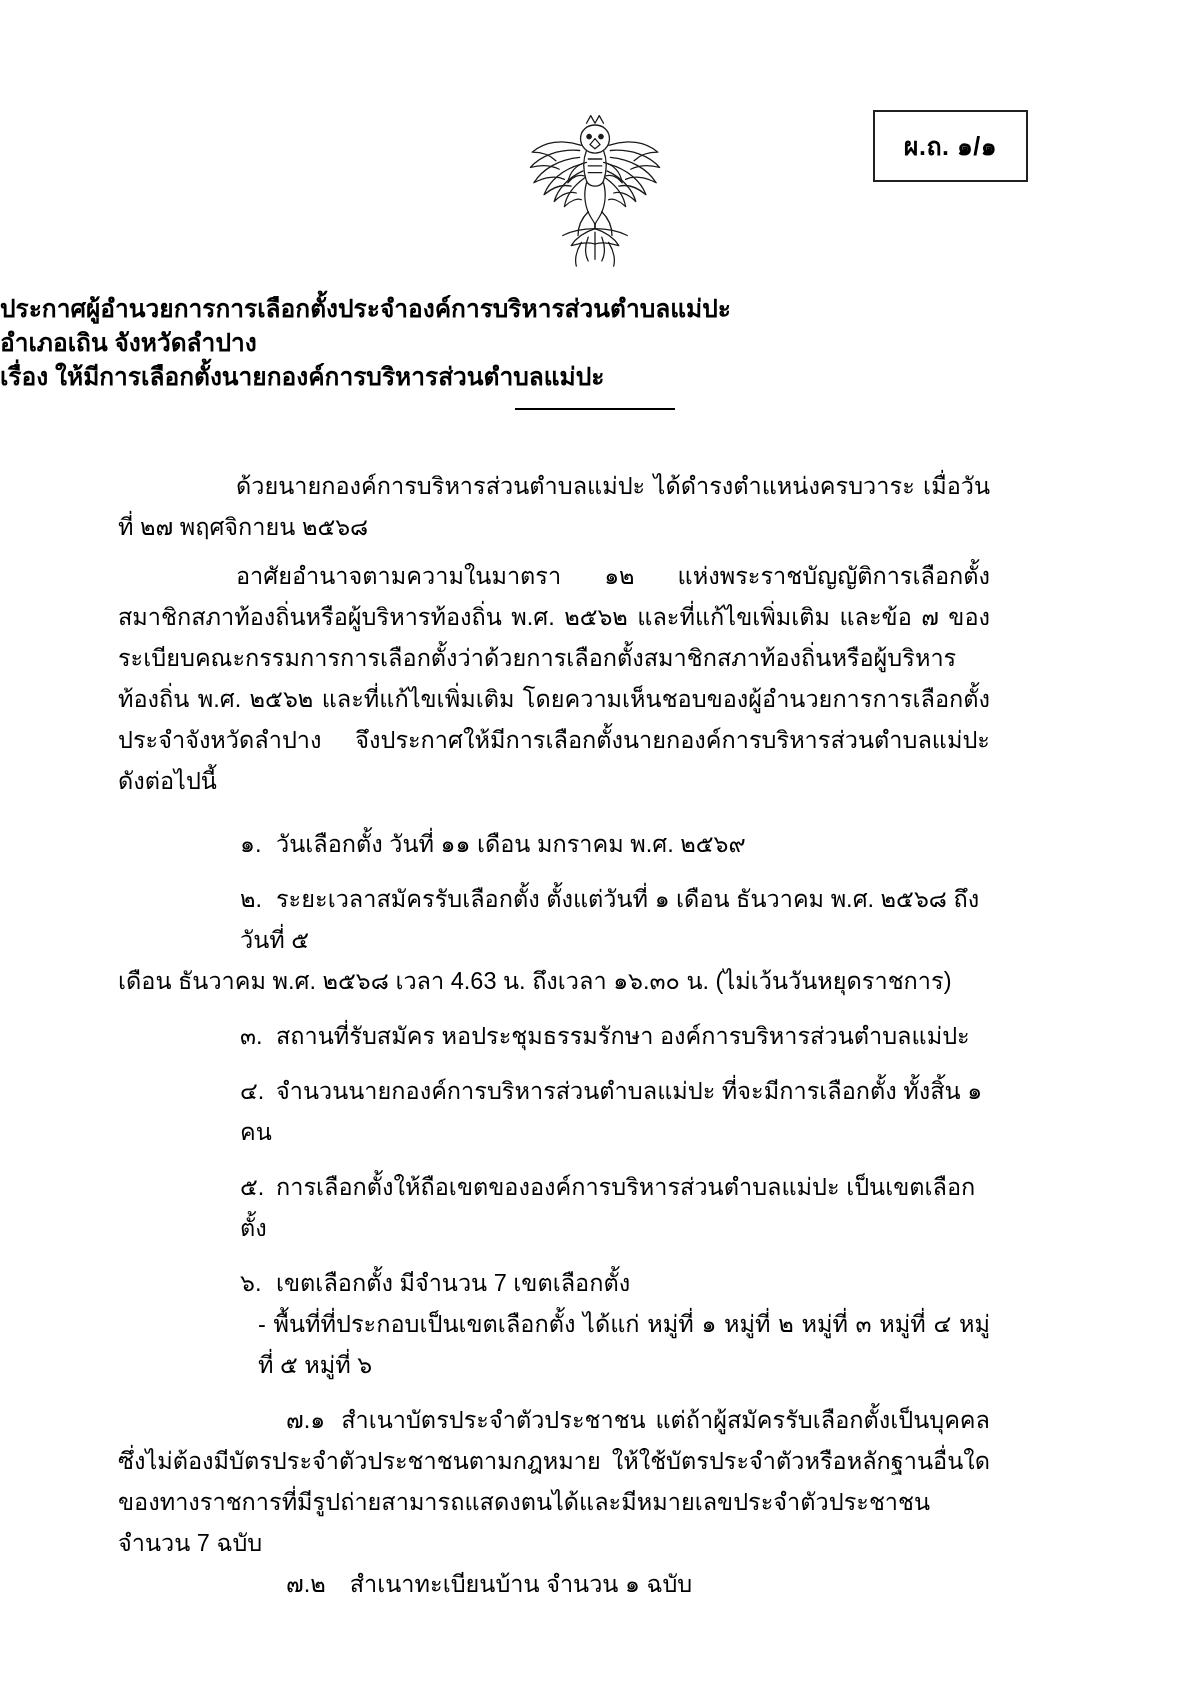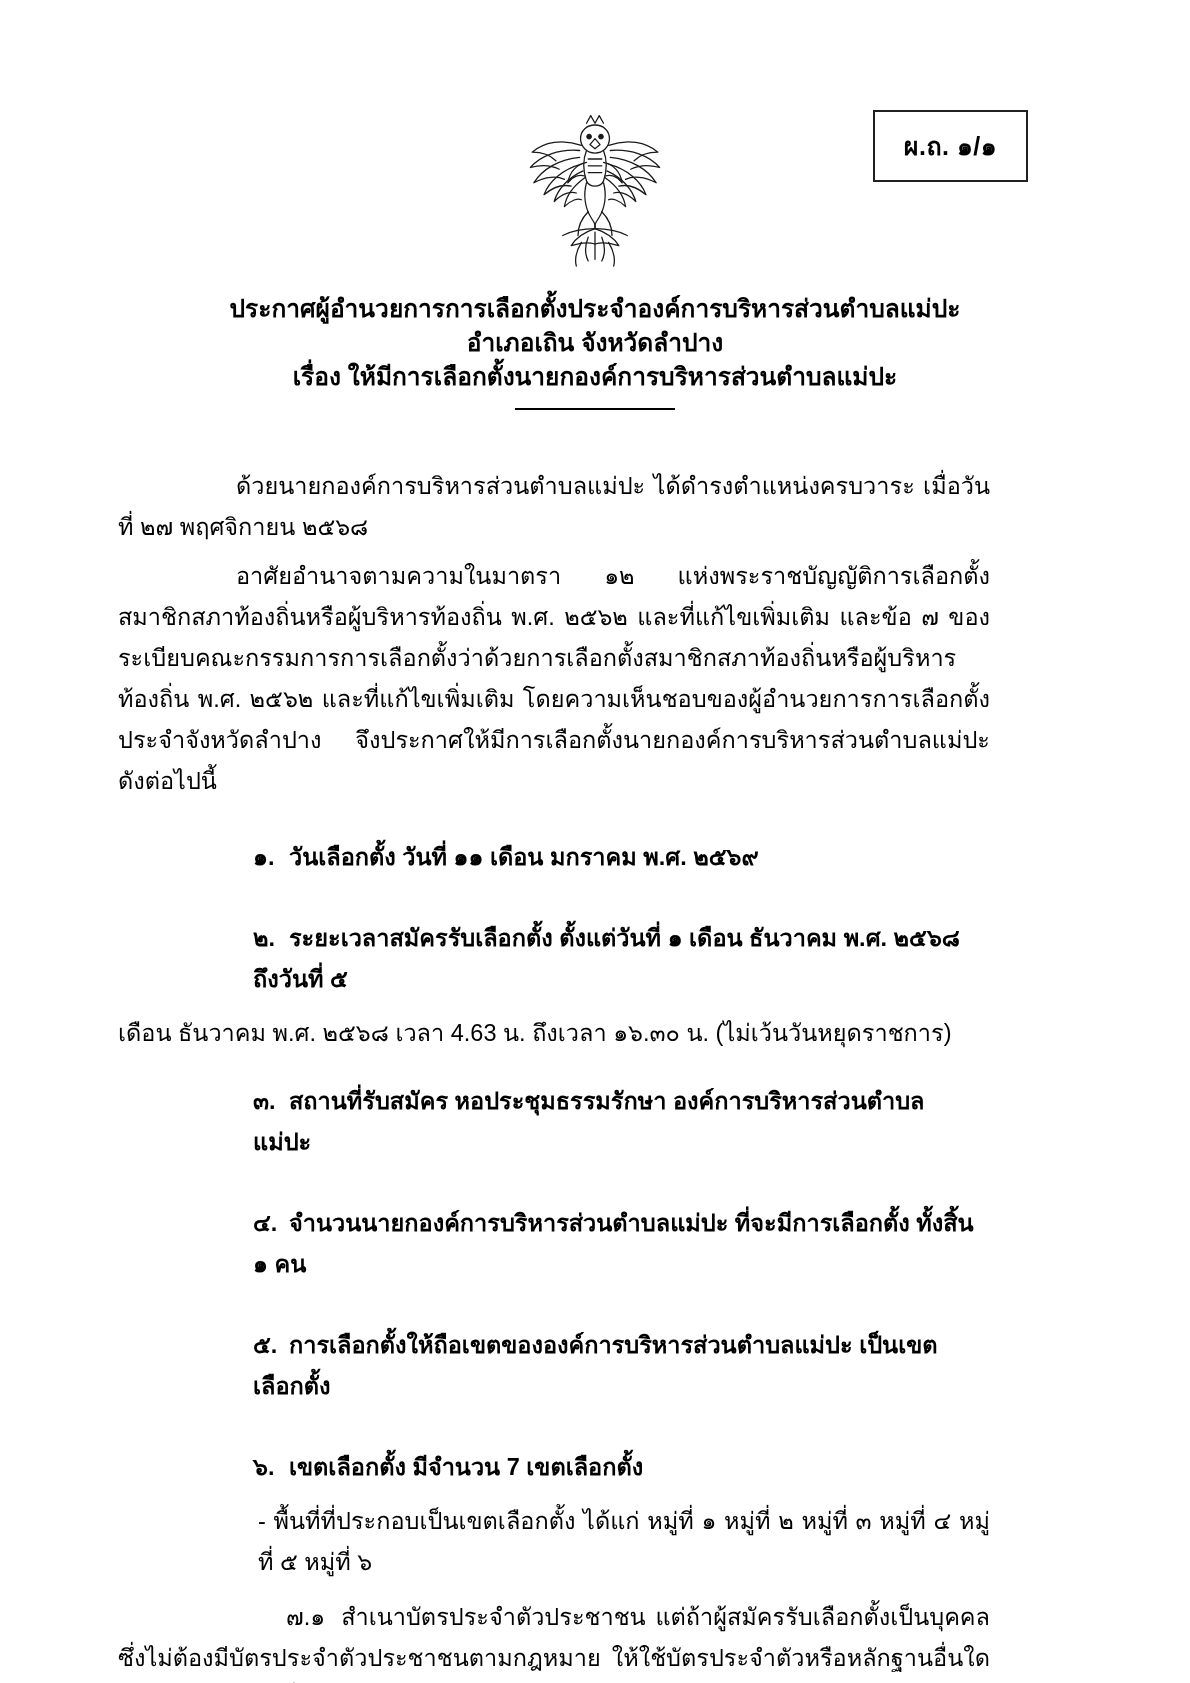--- a/index.html
+++ b/index.html
@@ -50,21 +50,21 @@
     width: 170px;
     height: 170px;
     display: block;
   }
   
   .title-block {
     position: absolute;
     top: 292px;
     left: 0;
     width: 1190px;
-    text-align: center;
+    text-align: left;
   }
   .title-line {
     font-size: 24.5px;
     font-weight: 700;
     line-height: 34px;
     letter-spacing: 0px;
   }
   .rule {
     margin: 14px auto 0 auto;
     width: 160px;
@@ -81,24 +81,23 @@
     line-height: 41px;
   }
   .para {
     margin: 0 0 8px 0;
     text-align: justify;
     text-justify: inter-word;
   }
   .para.nospace { margin-bottom: 0; }
   .indent-1 { text-indent: 118px; }
   .list-item {
-    margin: 13px;
+    margin: 0;
     padding-left: 122px;
     text-indent: 0;
-    font-weight: bold;
   }
   .list-item .num { display: inline-block; min-width: 36px; }
   .gap-sm { height: 14px; }
   .sub-item {
     margin: 0;
     padding-left: 168px;
   }
   .cont { margin: 0; padding-left: 0; text-align: justify; }
   .dash-line { margin: 0; padding-left: 140px; }
 </style>
@@ -197,20 +196,20 @@
     <div class="gap-sm"></div>
 
     <p class="list-item nospace">
       <span class="num">๖.</span><span>เขตเลือกตั้ง มีจำนวน 7 เขตเลือกตั้ง</span>
     </p>
     <p class="para dash-line nospace">- พื้นที่ที่ประกอบเป็นเขตเลือกตั้ง  ได้แก่  หมู่ที่ ๑ หมู่ที่ ๒ หมู่ที่ ๓ หมู่ที่ ๔ หมู่ที่ ๕ หมู่ที่ ๖</p>
     <div class="gap-sm"></div>
 
 
     <p class="para nospace" style="text-indent:168px">
-      <span style="margin-right:16px">๗.๑</span><span>สำเนาบัตรประจำตัวประชาชน แต่ถ้าผู้สมัครรับเลือกตั้งเป็นบุคคลซึ่งไม่ต้องมีบัตรประจำตัวประชาชนตามกฎหมาย ให้ใช้บัตรประจำตัวหรือหลักฐานอื่นใดของทางราชการที่มีรูปถ่ายสามารถแสดงตนได้และมีหมายเลขประจำตัวประชาชน จำนวน ๑ ฉบับ</span>
+      <span style="margin-right:16px">๗.๑</span><span>สำเนาบัตรประจำตัวประชาชน แต่ถ้าผู้สมัครรับเลือกตั้งเป็นบุคคลซึ่งไม่ต้องมีบัตรประจำตัวประชาชนตามกฎหมาย ให้ใช้บัตรประจำตัวหรือหลักฐานอื่นใดของทางราชการที่มีรูปถ่ายสามารถแสดงตนได้และมีหมายเลขประจำตัวประชาชน จำนวน 7 ฉบับ</span>
     </p>
     <p class="sub-item nospace">
       <span style="margin-right:24px">๗.๒</span><span>สำเนาทะเบียนบ้าน จำนวน ๑ ฉบับ</span>
     </p>
 
   </div>
 </div>
 
 </body></html>

